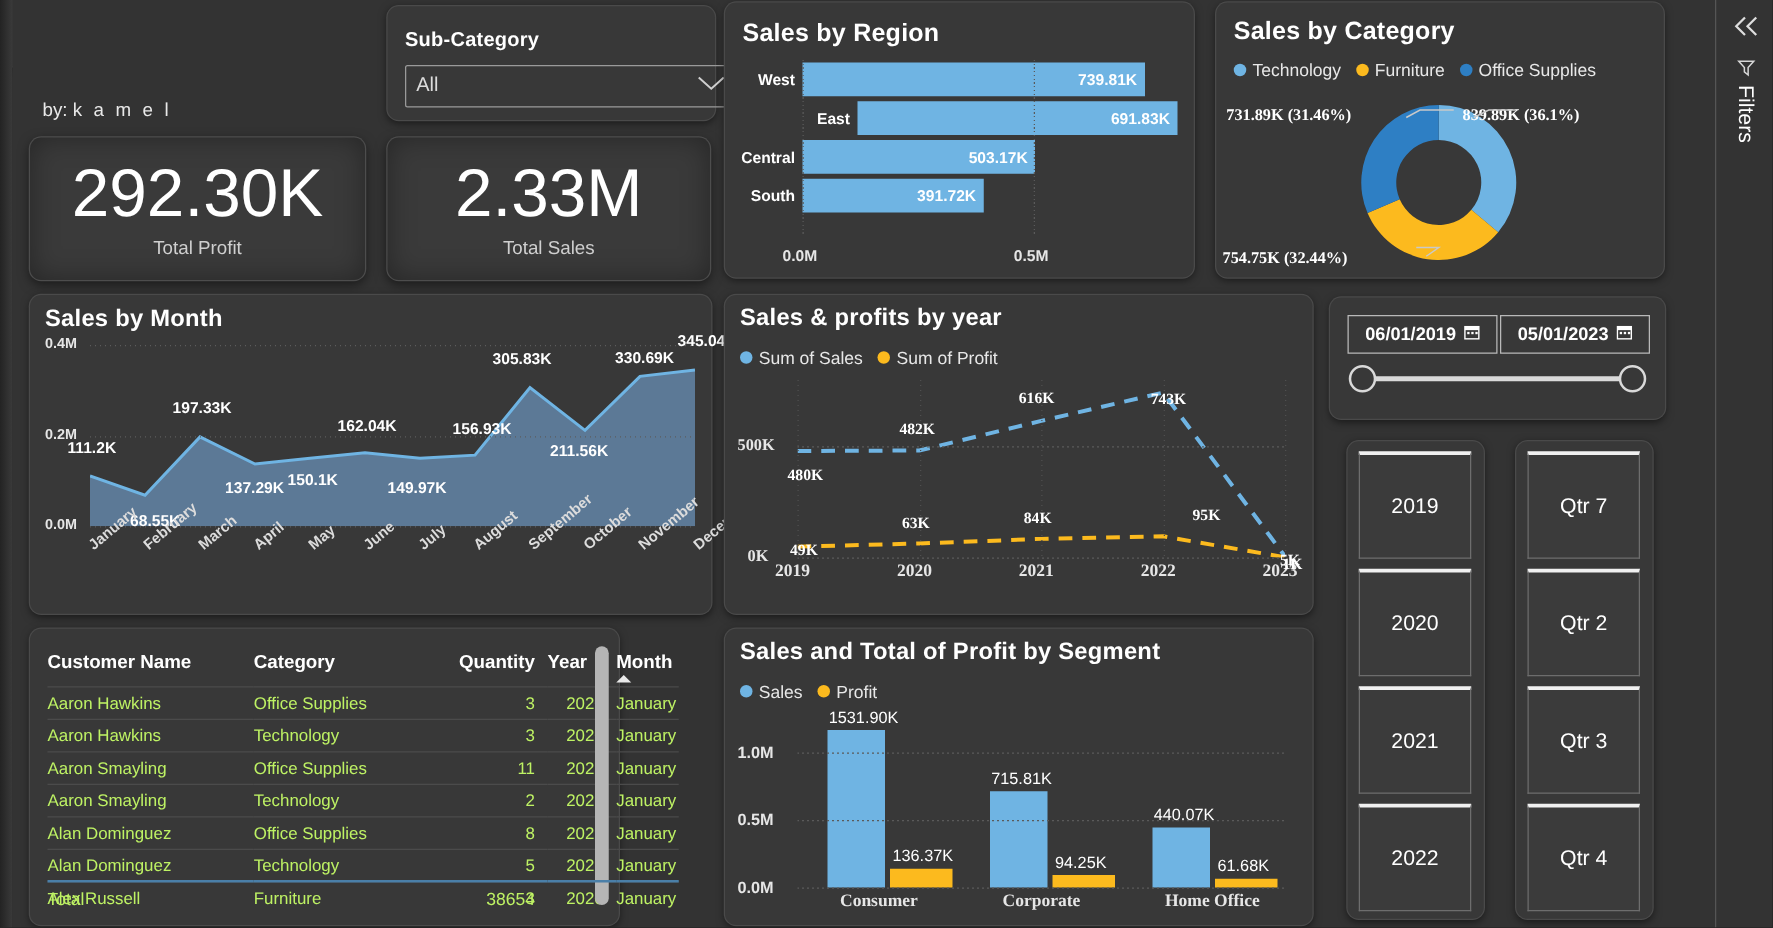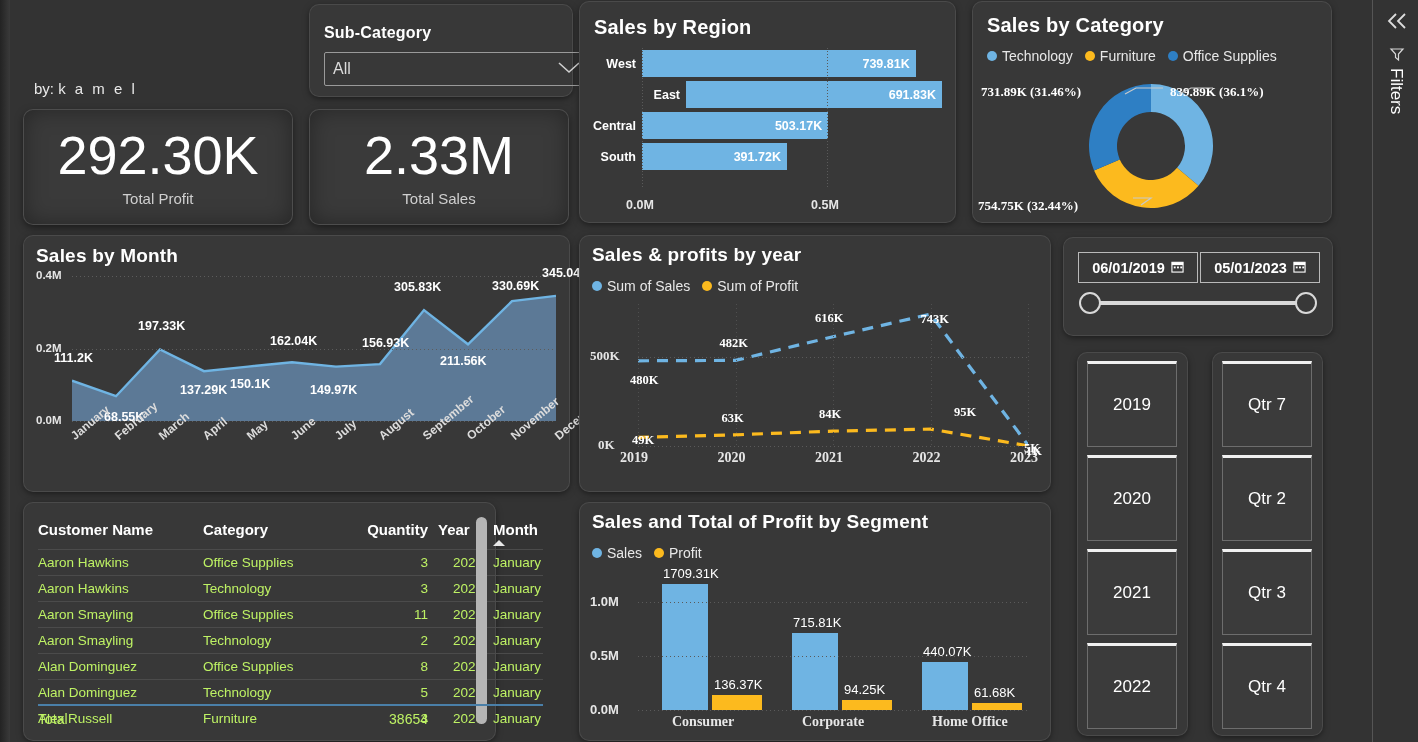--- a/index.html
+++ b/index.html
@@ -477,21 +477,21 @@
         <div class="sBar" style="left: 334px; width: 50px; height: 6.66144px; background: rgb(252, 186, 30);"></div>
       </div>
     <div id="segAxis"></div>
 
   <div class="sTick" style="left: 10px; top: 199px;">0.0M</div>
       <div style="position: absolute; left: 58px; top: 207px; width: 390px; height: 1px; background: repeating-linear-gradient(to right, rgb(90, 90, 90) 0px, rgb(90, 90, 90) 1px, transparent 1px, transparent 4px);"></div>
       <div class="sTick" style="left: 10px; top: 145px;">0.5M</div>
       <div style="position: absolute; left: 58px; top: 153px; width: 390px; height: 1px; background: repeating-linear-gradient(to right, rgb(90, 90, 90) 0px, rgb(90, 90, 90) 1px, transparent 1px, transparent 4px);"></div>
       <div class="sTick" style="left: 10px; top: 91px;">1.0M</div>
       <div style="position: absolute; left: 58px; top: 99px; width: 390px; height: 1px; background: repeating-linear-gradient(to right, rgb(90, 90, 90) 0px, rgb(90, 90, 90) 1px, transparent 1px, transparent 4px);"></div>
-      <div class="sVal" style="left: 83px; top: 62.5687px;">1709.31K</div>
+      <div class="sVal" style="left: 83px; top: 62.5687px;">1531.90K</div>
       <div class="sVal" style="left: 134px; top: 174.272px;">136.37K</div>
       <div class="sCat" style="left: 92px; top: 211px;">Consumer</div>
       <div class="sVal" style="left: 213px; top: 111.693px;">715.81K</div>
       <div class="sVal" style="left: 264px; top: 178.821px;">94.25K</div>
       <div class="sCat" style="left: 222px; top: 211px;">Corporate</div>
       <div class="sVal" style="left: 343px; top: 141.472px;">440.07K</div>
       <div class="sVal" style="left: 394px; top: 182.339px;">61.68K</div>
       <div class="sCat" style="left: 352px; top: 211px;">Home Office</div>
     </div>
 

